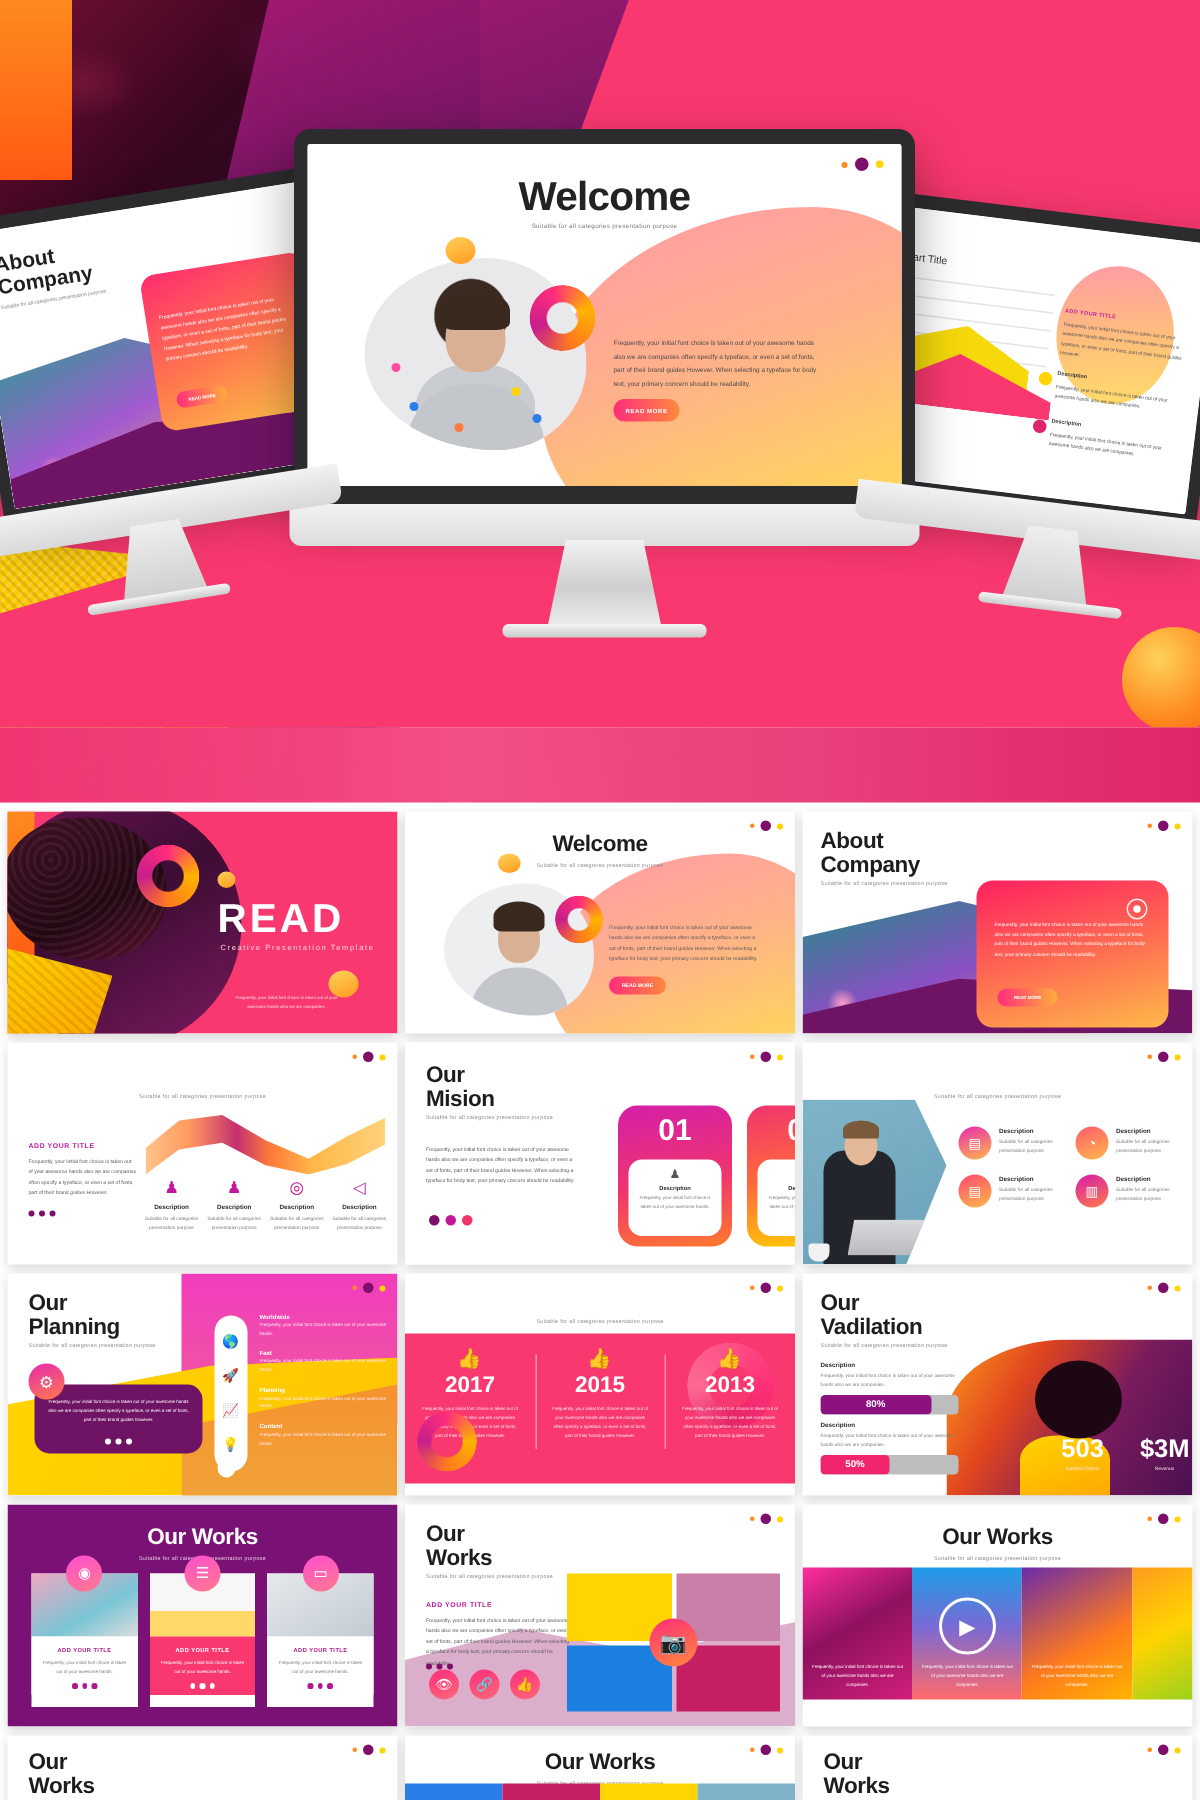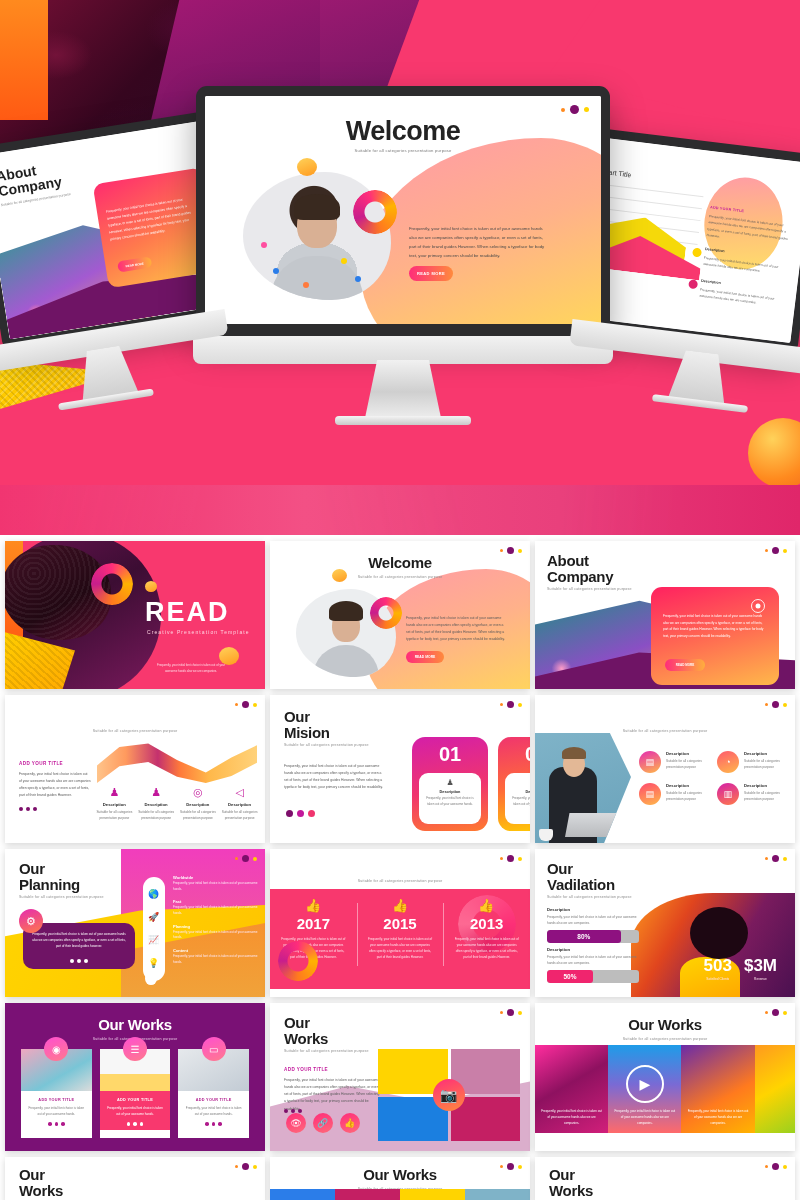--- a/index.html
+++ b/index.html
@@ -449,21 +449,21 @@
     background:linear-gradient(160deg,#ffd400,#ffa800); border-radius:40% 40% 0 0; }
   .ov2-photo .h { position:absolute; left:36%; top:14px; width:58px; height:52px;
     border-radius:50%; background:#1d0712; }
   .bar-h { font-size:4.2px; font-weight:700; color:#2a2a2a; }
   .bar-p { font-size:3.2px; line-height:1.9; color:#7b7b7b; margin-top:2px; }
   .bar-track { height:13px; border-radius:3px; background:#bdbdbd; margin-top:4px;
     position:relative; overflow:hidden; }
   .bar-fill { position:absolute; left:0; top:0; bottom:0; border-radius:3px;
     display:flex; align-items:center; justify-content:center;
     color:#fff; font-size:6.5px; font-weight:700; }
-  .ov2-stats { position:absolute; right:18px; bottom:16px; display:flex; gap:12px; text-align:center;margin-left:40px; }
+  .ov2-stats { position:absolute; right:2px; bottom:16px; display:flex; gap:24px; text-align:center;margin-left:40px; }
   .ov2-stats .n { font-size:17px; font-weight:700; color:#fff; line-height:1; }
   .ov2-stats .l { font-size:3.2px; color:#ffe3ec; margin-top:3px; }
 
   
   .ow-purple { position:absolute; inset:0; background:#7a1175; }
   .ow-cards { position:absolute; left:16px; right:16px; top:46px; display:flex; gap:8px; }
   .ow-card { flex:1; background:#fff; position:relative; padding-bottom:8px; }
   .ow-img { height:42px; background:linear-gradient(150deg,#cfd6dd,#a8b4c0); }
   .ow-img.i1 { background:linear-gradient(150deg,#f0a8c0,#79c5d6 60%,#dcdcdc); }
   .ow-img.i2 { background:linear-gradient(180deg,#f7f7f7 60%,#ffd86a 60%); }

